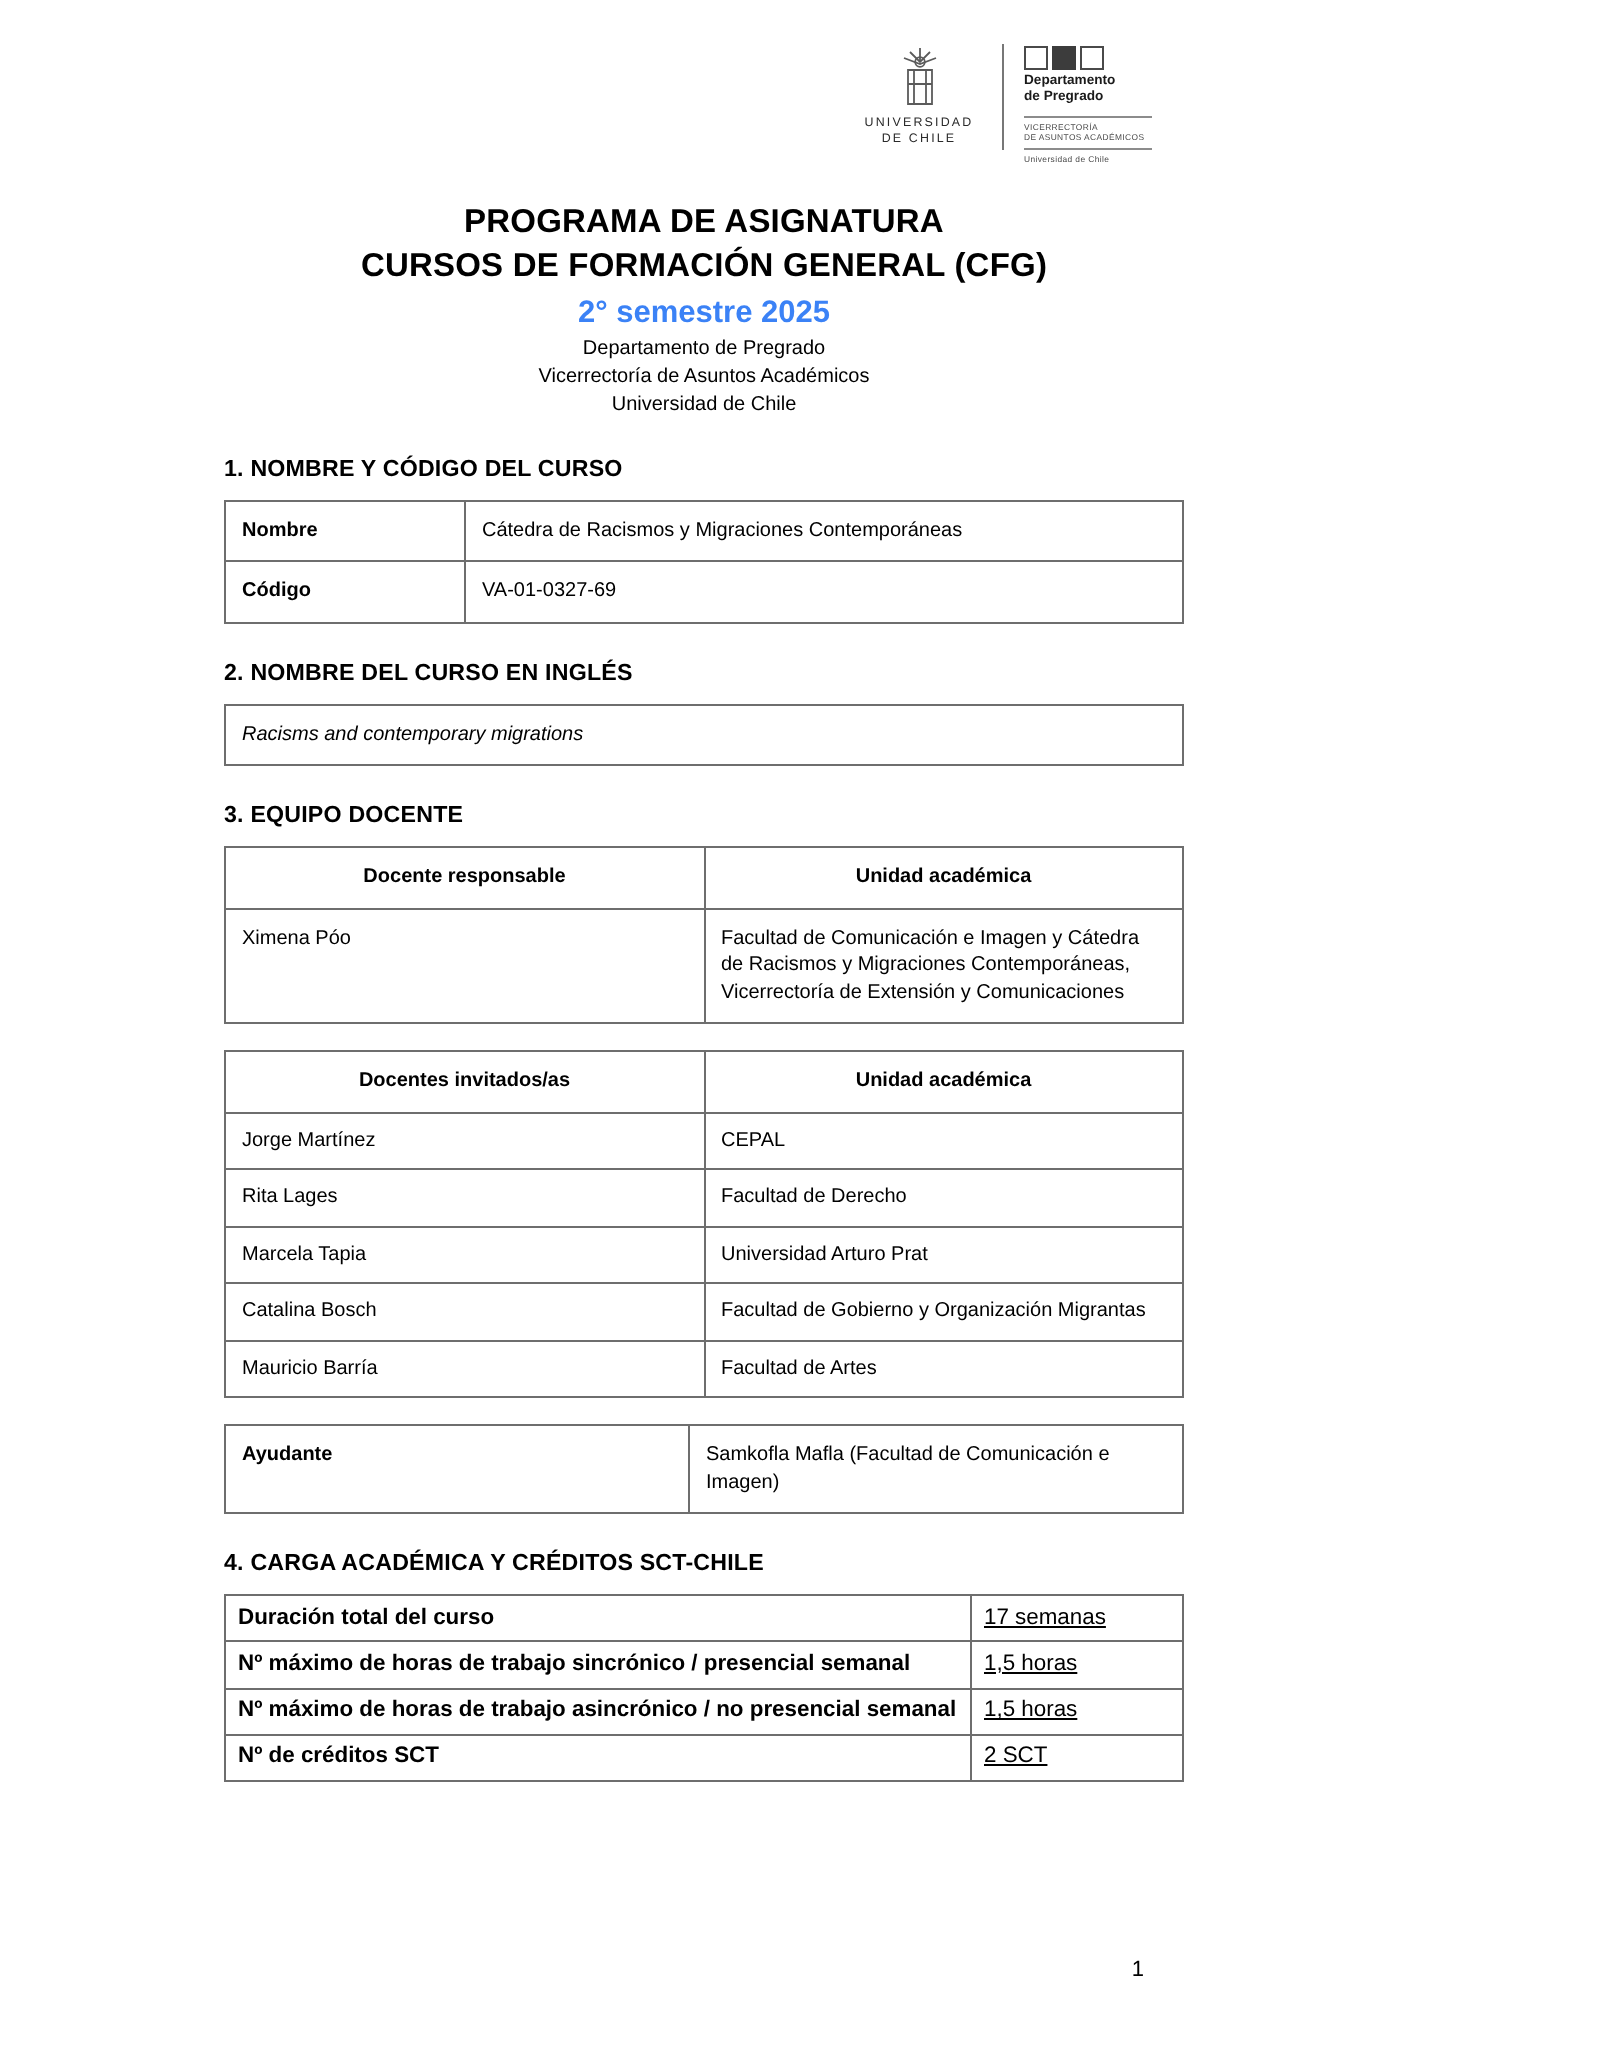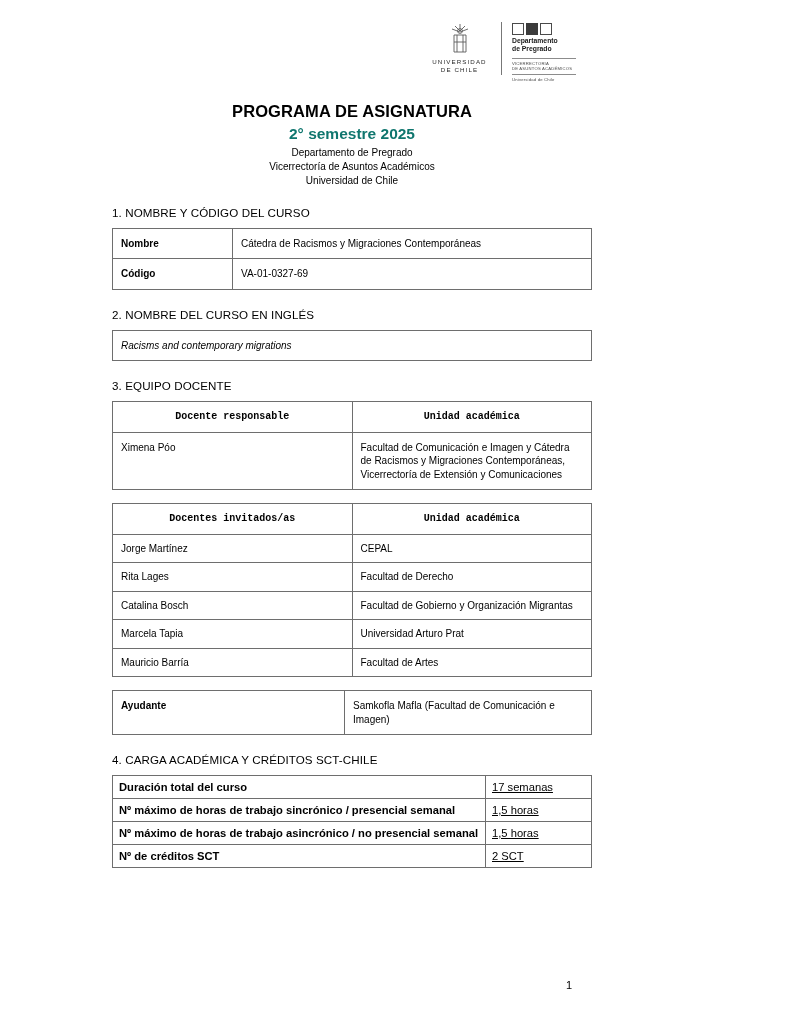--- a/index.html
+++ b/index.html
@@ -97,34 +97,34 @@
   .doc-title .t1,
   .doc-title .t2 {
     font-size: 16.5px;
     font-weight: bold;
     line-height: 1.35;
     letter-spacing: .1px;
   }
   .doc-title .t3 {
     font-size: 15.5px;
     font-weight: bold;
-    color: #0f766e;
+    color: #3b82f6;
     line-height: 1.5;
   }
   .doc-title .t4,
   .doc-title .t5,
   .doc-title .t6 {
     font-size: 10px;
     line-height: 1.4;
   }
 
   
   h2.section {
     font-size: 11.6px;
-    font-weight: normal;
+    font-weight: bold;
     margin: 18px 0 9px 0;
     letter-spacing: .1px;
   }
 
   
   table {
     border-collapse: collapse;
     width: 100%;
     table-layout: fixed;
   }
@@ -143,21 +143,20 @@
   .t-english td {
     font-style: italic;
     padding: 8px;
   }
 
   .t-teacher th,
   .t-guests th {
     font-weight: bold;
     text-align: center;
     padding: 8px;
-    font-family: Liberation Mono, monospace;
   }
   .t-teacher td:first-child,
   .t-guests td:first-child { width: 232px; }
   .t-teacher td { padding: 8px; }
   .t-guests td { padding: 7px 8px; }
 
   .t-aide td:first-child { width: 232px; font-weight: bold; }
   .t-aide td { padding: 8px; }
 
   .t-credits td:first-child { font-weight: bold; }
@@ -214,20 +213,21 @@
         <div>VICERRECTORÍA</div>
         <div>DE ASUNTOS ACADÉMICOS</div>
         <span class="rule"></span>
         <div>Universidad de Chile</div>
       </div>
     </div>
   </div>
 
   <div class="doc-title">
     <div class="t1">PROGRAMA DE ASIGNATURA</div>
+    <div class="t2">CURSOS DE FORMACIÓN GENERAL (CFG)</div>
     <div class="t3">2° semestre 2025</div>
     <div class="t4">Departamento de Pregrado</div>
     <div class="t5">Vicerrectoría de Asuntos Académicos</div>
     <div class="t6">Universidad de Chile</div>
   </div>
 
   <h2 class="section">1. NOMBRE Y CÓDIGO DEL CURSO</h2>
   <table class="t-name">
     <tbody>
         <tr>
@@ -275,28 +275,28 @@
     </tr>
     <tr>
       <td>Jorge Martínez</td>
       <td>CEPAL</td>
     </tr>
     <tr>
       <td>Rita Lages</td>
       <td>Facultad de Derecho</td>
     </tr>
     <tr>
+      <td>Marcela Tapia</td>
+      <td>Universidad Arturo Prat</td>
+    </tr>
+    <tr>
       <td>Catalina Bosch</td>
       <td>Facultad de Gobierno y Organización Migrantas</td>
     </tr>
     <tr>
-      <td>Marcela Tapia</td>
-      <td>Universidad Arturo Prat</td>
-    </tr>
-    <tr>
       <td>Mauricio Barría</td>
       <td>Facultad de Artes</td>
     </tr>
   </tbody>
     </table>
 
   <div class="spacer-12"></div>
 
   <table class="t-aide">
     <tbody>

